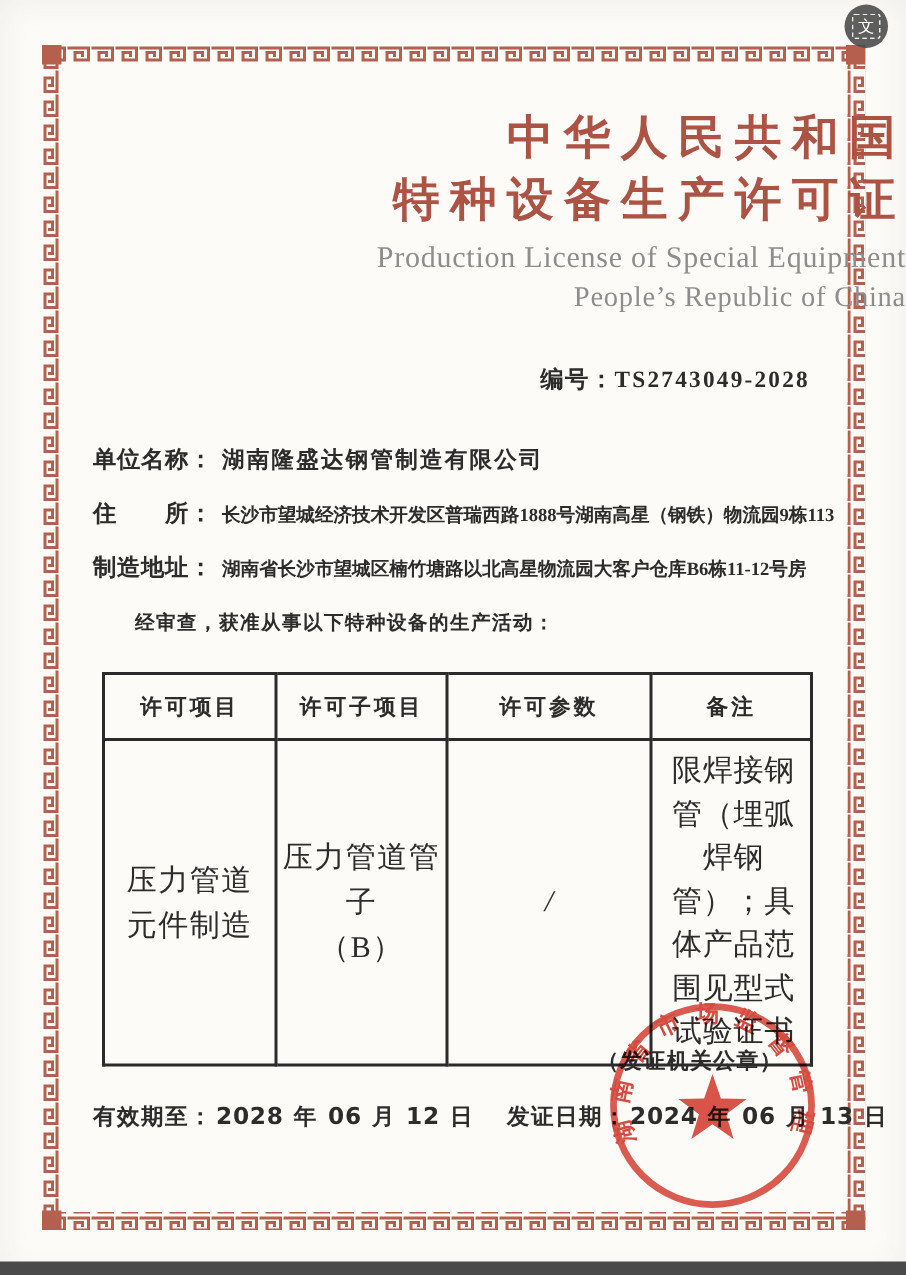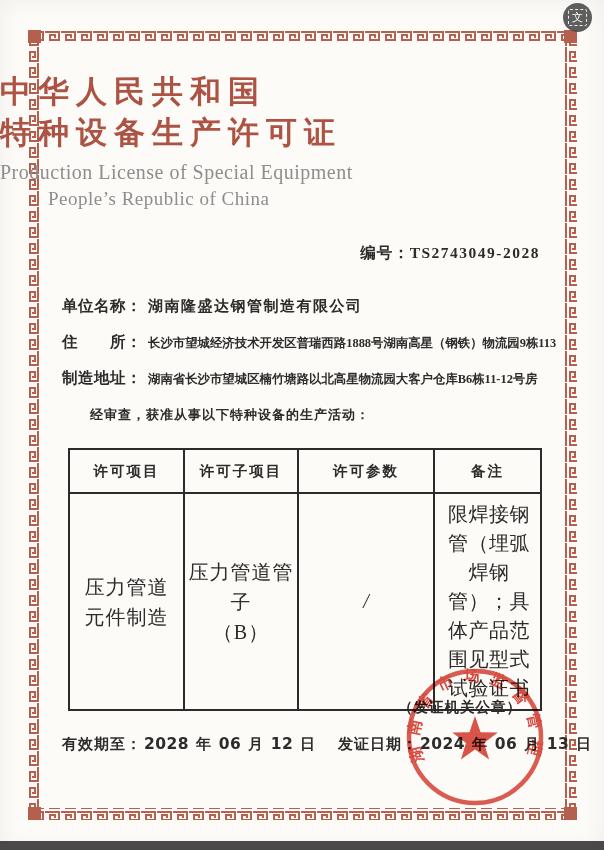--- a/index.html
+++ b/index.html
@@ -16,21 +16,21 @@
   .translate-btn{
     position:absolute;top:3px;right:12px;width:29px;height:29px;border-radius:50%;
     background:rgba(72,72,72,.88);display:flex;align-items:center;justify-content:center;
     cursor:pointer;z-index:9;
   }
   .translate-btn .glyph{
     color:#fff;font-size:11px;line-height:1;border:1px dashed rgba(255,255,255,.9);
     padding:2px 3px;border-radius:2px;font-family:"DejaVu Sans",sans-serif;
   }
   
-  .title-block{position:absolute;top:72px;left:0;width:100%;text-align:left;}
+  .title-block{position:absolute;top:72px;left:0;width:100%;text-align:right;}
   .title-cn{font-size:31px;font-weight:bold;color:#ad5344;letter-spacing:7px;line-height:1.32;}
   .title-en1{font-size:20px;color:#8d8d8d;margin-top:7px;letter-spacing:.5px;}
   .title-en2{font-size:19px;color:#8d8d8d;margin-top:4px;letter-spacing:.5px;padding-left:48px;}
   
   .license-no{position:absolute;top:243px;right:64px;font-size:15.5px;font-weight:600;letter-spacing:1px;}
   .license-no .val{font-family:"Liberation Serif",serif;letter-spacing:1.5px;}
   
   .fields{position:absolute;top:296px;left:62px;right:24px;}
   .field{display:flex;align-items:baseline;margin-bottom:15px;white-space:nowrap;}
   .field .flabel{font-size:15.5px;font-weight:700;flex:0 0 86px;letter-spacing:.5px;}

